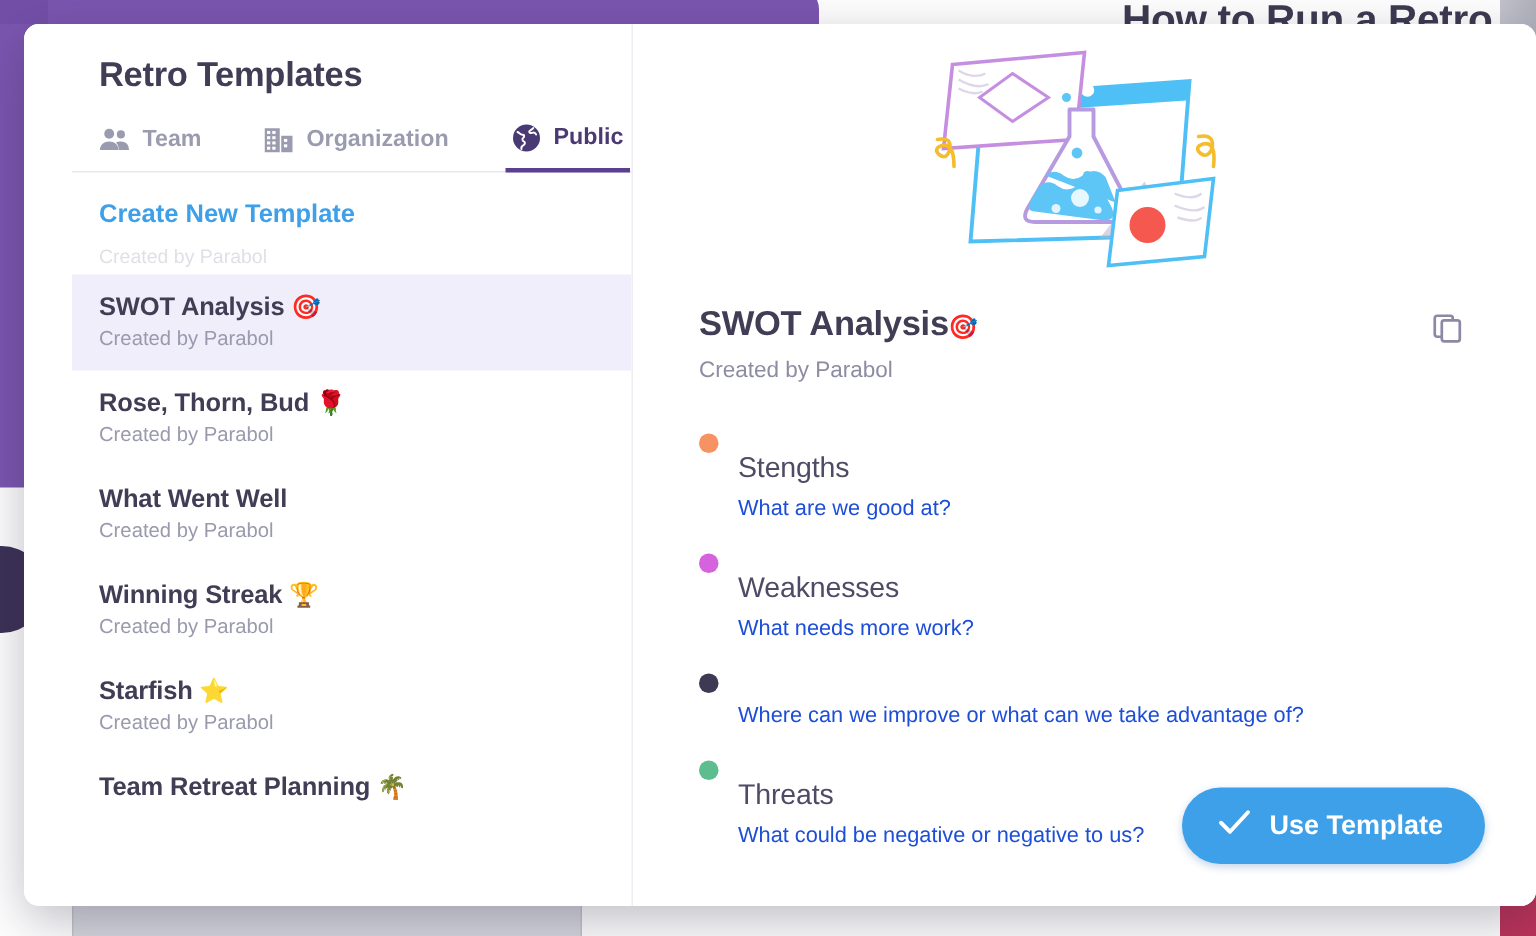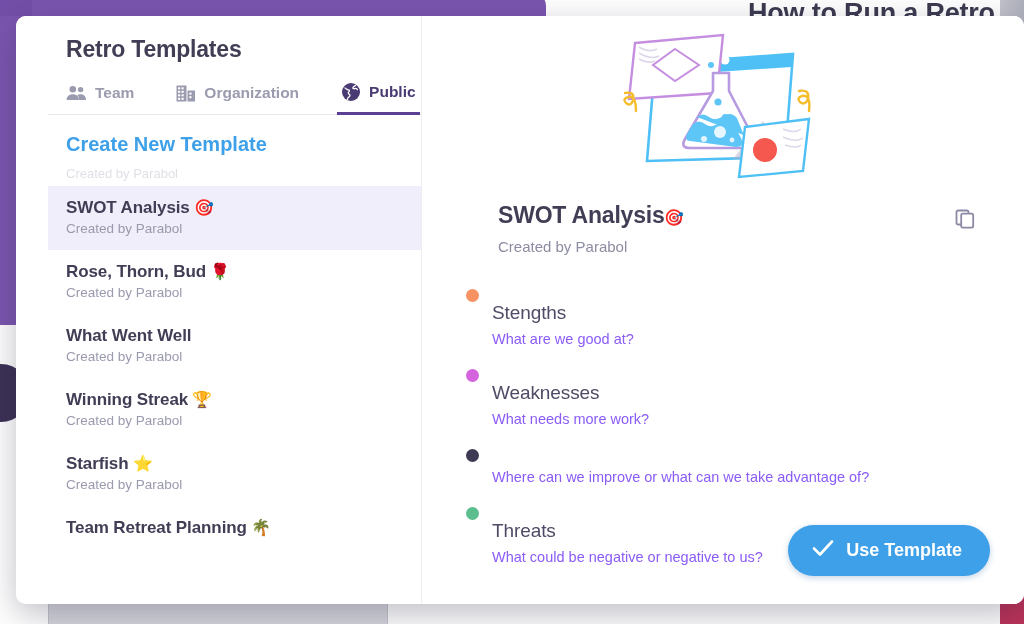--- a/index.html
+++ b/index.html
@@ -83,21 +83,21 @@
     font-size: 15.5px; font-weight: bold; color: #9b9bb0;
     cursor: pointer; border-bottom: 3px solid transparent;
     position: relative; bottom: -1px;
   }
   .tab:last-child { margin-right: 0; text-align: right; }
   .tab.active { color: #4a3a73; border-bottom-color: #5b3f93; }
   .tab svg { display: block; }
 
   .list-scroll { flex: 1; overflow: hidden; position: relative; }
   .create-link {
-    font-size: 20px; font-weight: bold; color: #3ea0e8;
+    font-size: 17px; font-weight: bold; color: #3ea0e8;
     padding: 18px 18px 10px 18px; cursor: pointer;
   }
   .ghost-row {
     height: 20px; padding: 0 18px; overflow: hidden;
     color: #b9bac9; font-size: 13px; opacity: .45;
   }
   .tpl-item { padding: 12px 18px 14px 18px; cursor: pointer; }
   .tpl-item.selected { background: #f1eefb; }
   .tpl-name {
     font-size: 17px; font-weight: bold; color: #413d55;
@@ -105,33 +105,33 @@
   }
   .tpl-sub { font-size: 13.5px; color: #9a9aae; }
   .emoji { font-family: "DejaVu Sans", sans-serif; font-size: 16px; }
 
   
   .right-col { flex: 1; height: 100%; position: relative; background: #fff;
                display: flex; flex-direction: column; }
   .illustration { height: 186px; display: flex; align-items: center; justify-content: center; }
   .detail { padding: 0 44px 0 44px; position: relative; }
   .detail-head { display: flex; align-items: flex-start; }
-  .detail-head-texts { flex: 1; margin-left: 32px; }
+  .detail-head-texts { flex: 1; }
   .detail-title {
     font-size: 23px; font-weight: bold; color: #413d55; letter-spacing: -0.2px;
   }
   .detail-sub { font-size: 15px; color: #8c8ca2; margin-top: 9px; }
   .copy-btn { padding: 4px; cursor: pointer; margin-top: 2px; }
 
   .prompts { margin-top: 28px; }
   .prompt { display: flex; align-items: flex-start; margin-bottom: 16px; flex-direction: column; }
   .dot { width: 13px; height: 13px; border-radius: 50%; flex: 0 0 13px; margin-top: 6px; }
   .prompt-texts { margin-left: 26px; }
   .prompt-q { font-size: 19px; color: #4f4b66; letter-spacing: -0.1px; }
-  .prompt-d { font-size: 14.5px; color: #8b5cf6; margin-top: 7px; }
+  .prompt-d { font-size: 14.5px; color: #1d4ed8; margin-top: 7px; }
 
   .use-btn {
     position: absolute; right: 34px; bottom: 28px;
     display: flex; align-items: center; gap: 12px;
     background: #3ea0e8; color: #fff; border: none;
     border-radius: 26px; padding: 14px 28px 14px 24px;
     font-size: 18px; font-weight: bold; cursor: pointer;
     font-family: "Liberation Sans", sans-serif;
     box-shadow: 0 2px 6px rgba(40,100,170,.28);
   }

